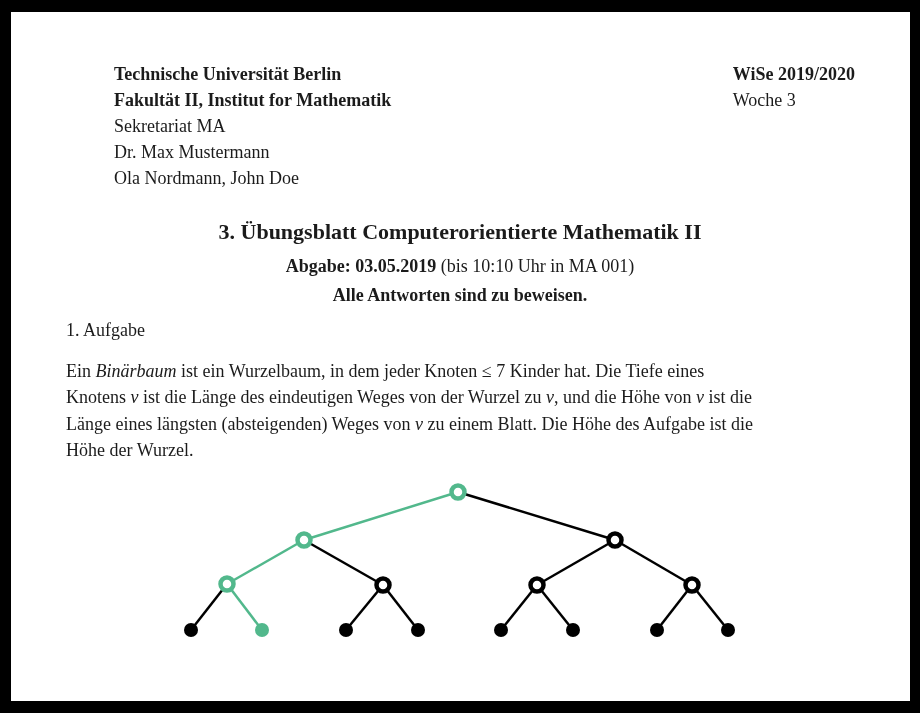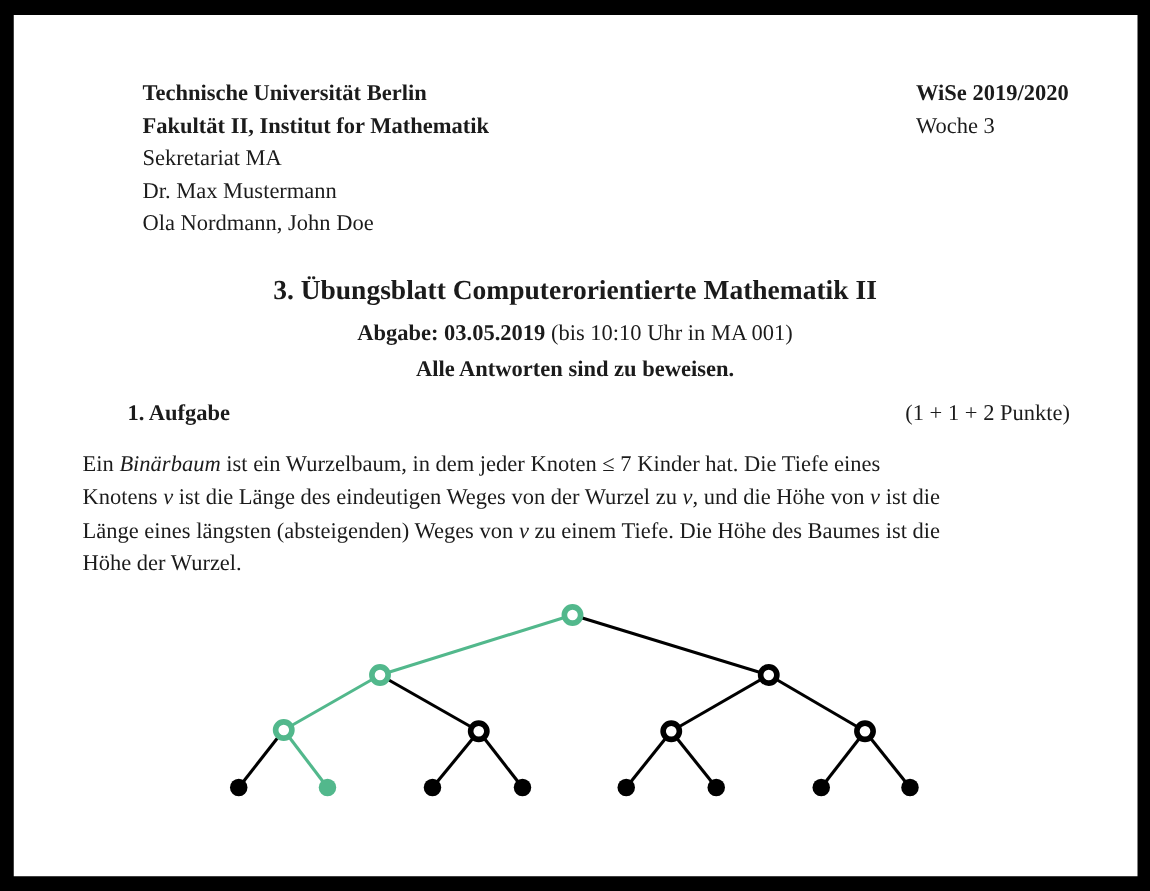--- a/index.html
+++ b/index.html
@@ -13,21 +13,21 @@
   .abs{position:absolute;}
   .b{font-weight:bold;}
   .it{font-style:italic;}
   .hdr{top:61px;font-size:18px;line-height:26px;}
   .hdr-left{left:66px;margin-left:48px;}
   .hdr-right{right:65px;text-align:left;}
   .title{left:0;right:0;top:219px;text-align:center;font-size:22px;font-weight:bold;}
   .subline{left:0;right:0;top:256px;text-align:center;font-size:18px;}
   .motto{left:0;right:0;top:285px;text-align:center;font-size:18px;font-weight:bold;}
   .taskrow{left:66px;right:64px;top:320px;display:flex;justify-content:space-between;align-items:baseline;font-size:18px;}
-  .task-label{font-weight:bold;margin-left:36px;}
+  .task-label{font-weight:normal;}
   .para{left:66px;top:358px;font-size:18px;line-height:26.3px;white-space:nowrap;}
   svg.tree{position:absolute;left:0;top:0;}
 </style>
 </head>
 <body>
 
 <div class="page"></div>
 
 <div class="abs hdr hdr-left" id="hdr-left">
     <div class="b">Technische Universität Berlin</div>
@@ -42,27 +42,26 @@
   </div>
 
 <div class="abs title">3. Übungsblatt Computerorientierte Mathematik II</div>
 
 <div class="abs subline"><span class="b">Abgabe: 03.05.2019</span><span> (bis 10:10 Uhr in MA 001)</span></div>
 
 <div class="abs motto">Alle Antworten sind zu beweisen.</div>
 
 <div class="abs taskrow">
   <span class="task-label">1. Aufgabe</span>
-  <span>(1 + 1 + 2 Punkte)</span>
 </div>
 
 <div class="abs para" id="para">
     <div><span>Ein </span><span class="it">Binärbaum</span><span> ist ein Wurzelbaum, in dem jeder Knoten ≤ 7 Kinder hat. Die Tiefe eines</span></div>
     <div><span>Knotens </span><span class="it">v</span><span> ist die Länge des eindeutigen Weges von der Wurzel zu </span><span class="it">v</span><span>, und die Höhe von </span><span class="it">v</span><span> ist die</span></div>
-    <div><span>Länge eines längsten (absteigenden) Weges von </span><span class="it">v</span><span> zu einem Tiefe. Die Höhe des Baumes ist die</span></div>
+    <div><span>Länge eines längsten (absteigenden) Weges von </span><span class="it">v</span><span> zu einem Blatt. Die Höhe des Aufgabe ist die</span></div>
     <div><span>Höhe der Wurzel.</span></div>
   </div>
 
 <svg class="tree" id="tree" width="920" height="713" viewBox="0 0 920 713">
     <line x1="458" y1="492" x2="304" y2="540" stroke="#52b88c" stroke-width="2.5"></line>
     <line x1="458" y1="492" x2="615" y2="540" stroke="#000000" stroke-width="2.5"></line>
     <line x1="304" y1="540" x2="227" y2="584" stroke="#52b88c" stroke-width="2.5"></line>
     <line x1="304" y1="540" x2="383" y2="585" stroke="#000000" stroke-width="2.5"></line>
     <line x1="615" y1="540" x2="537" y2="585" stroke="#000000" stroke-width="2.5"></line>
     <line x1="615" y1="540" x2="692" y2="585" stroke="#000000" stroke-width="2.5"></line>

